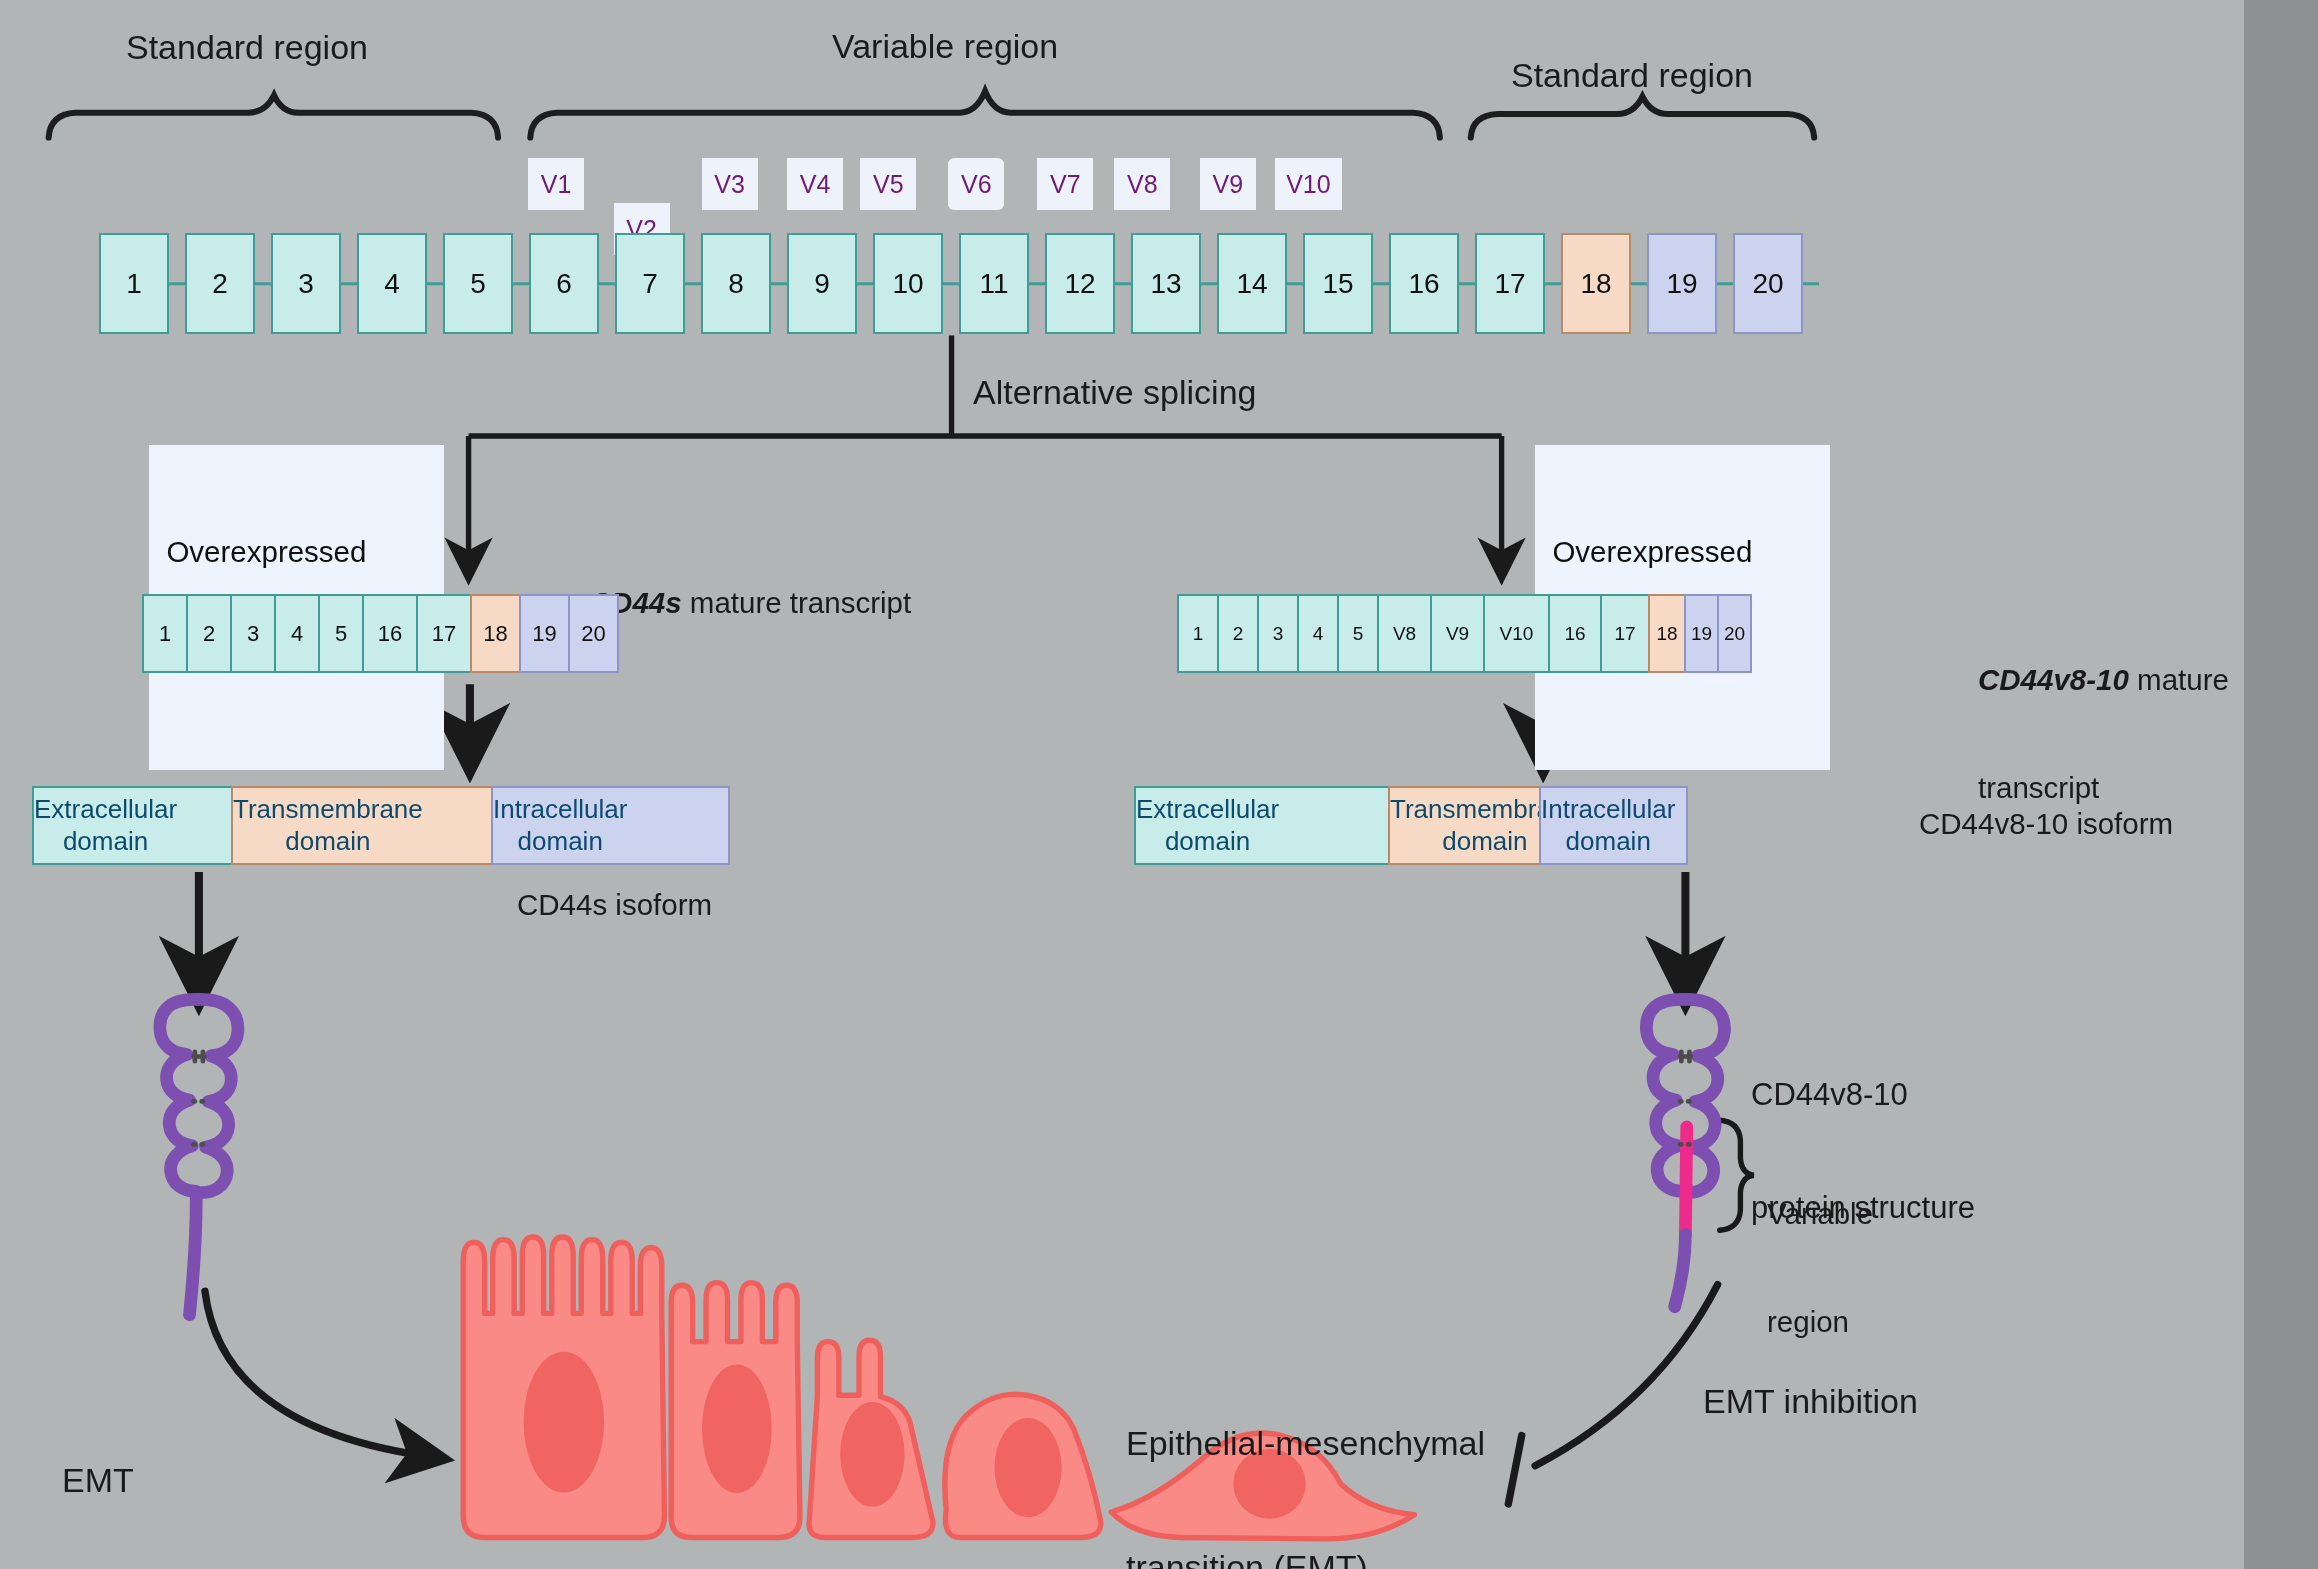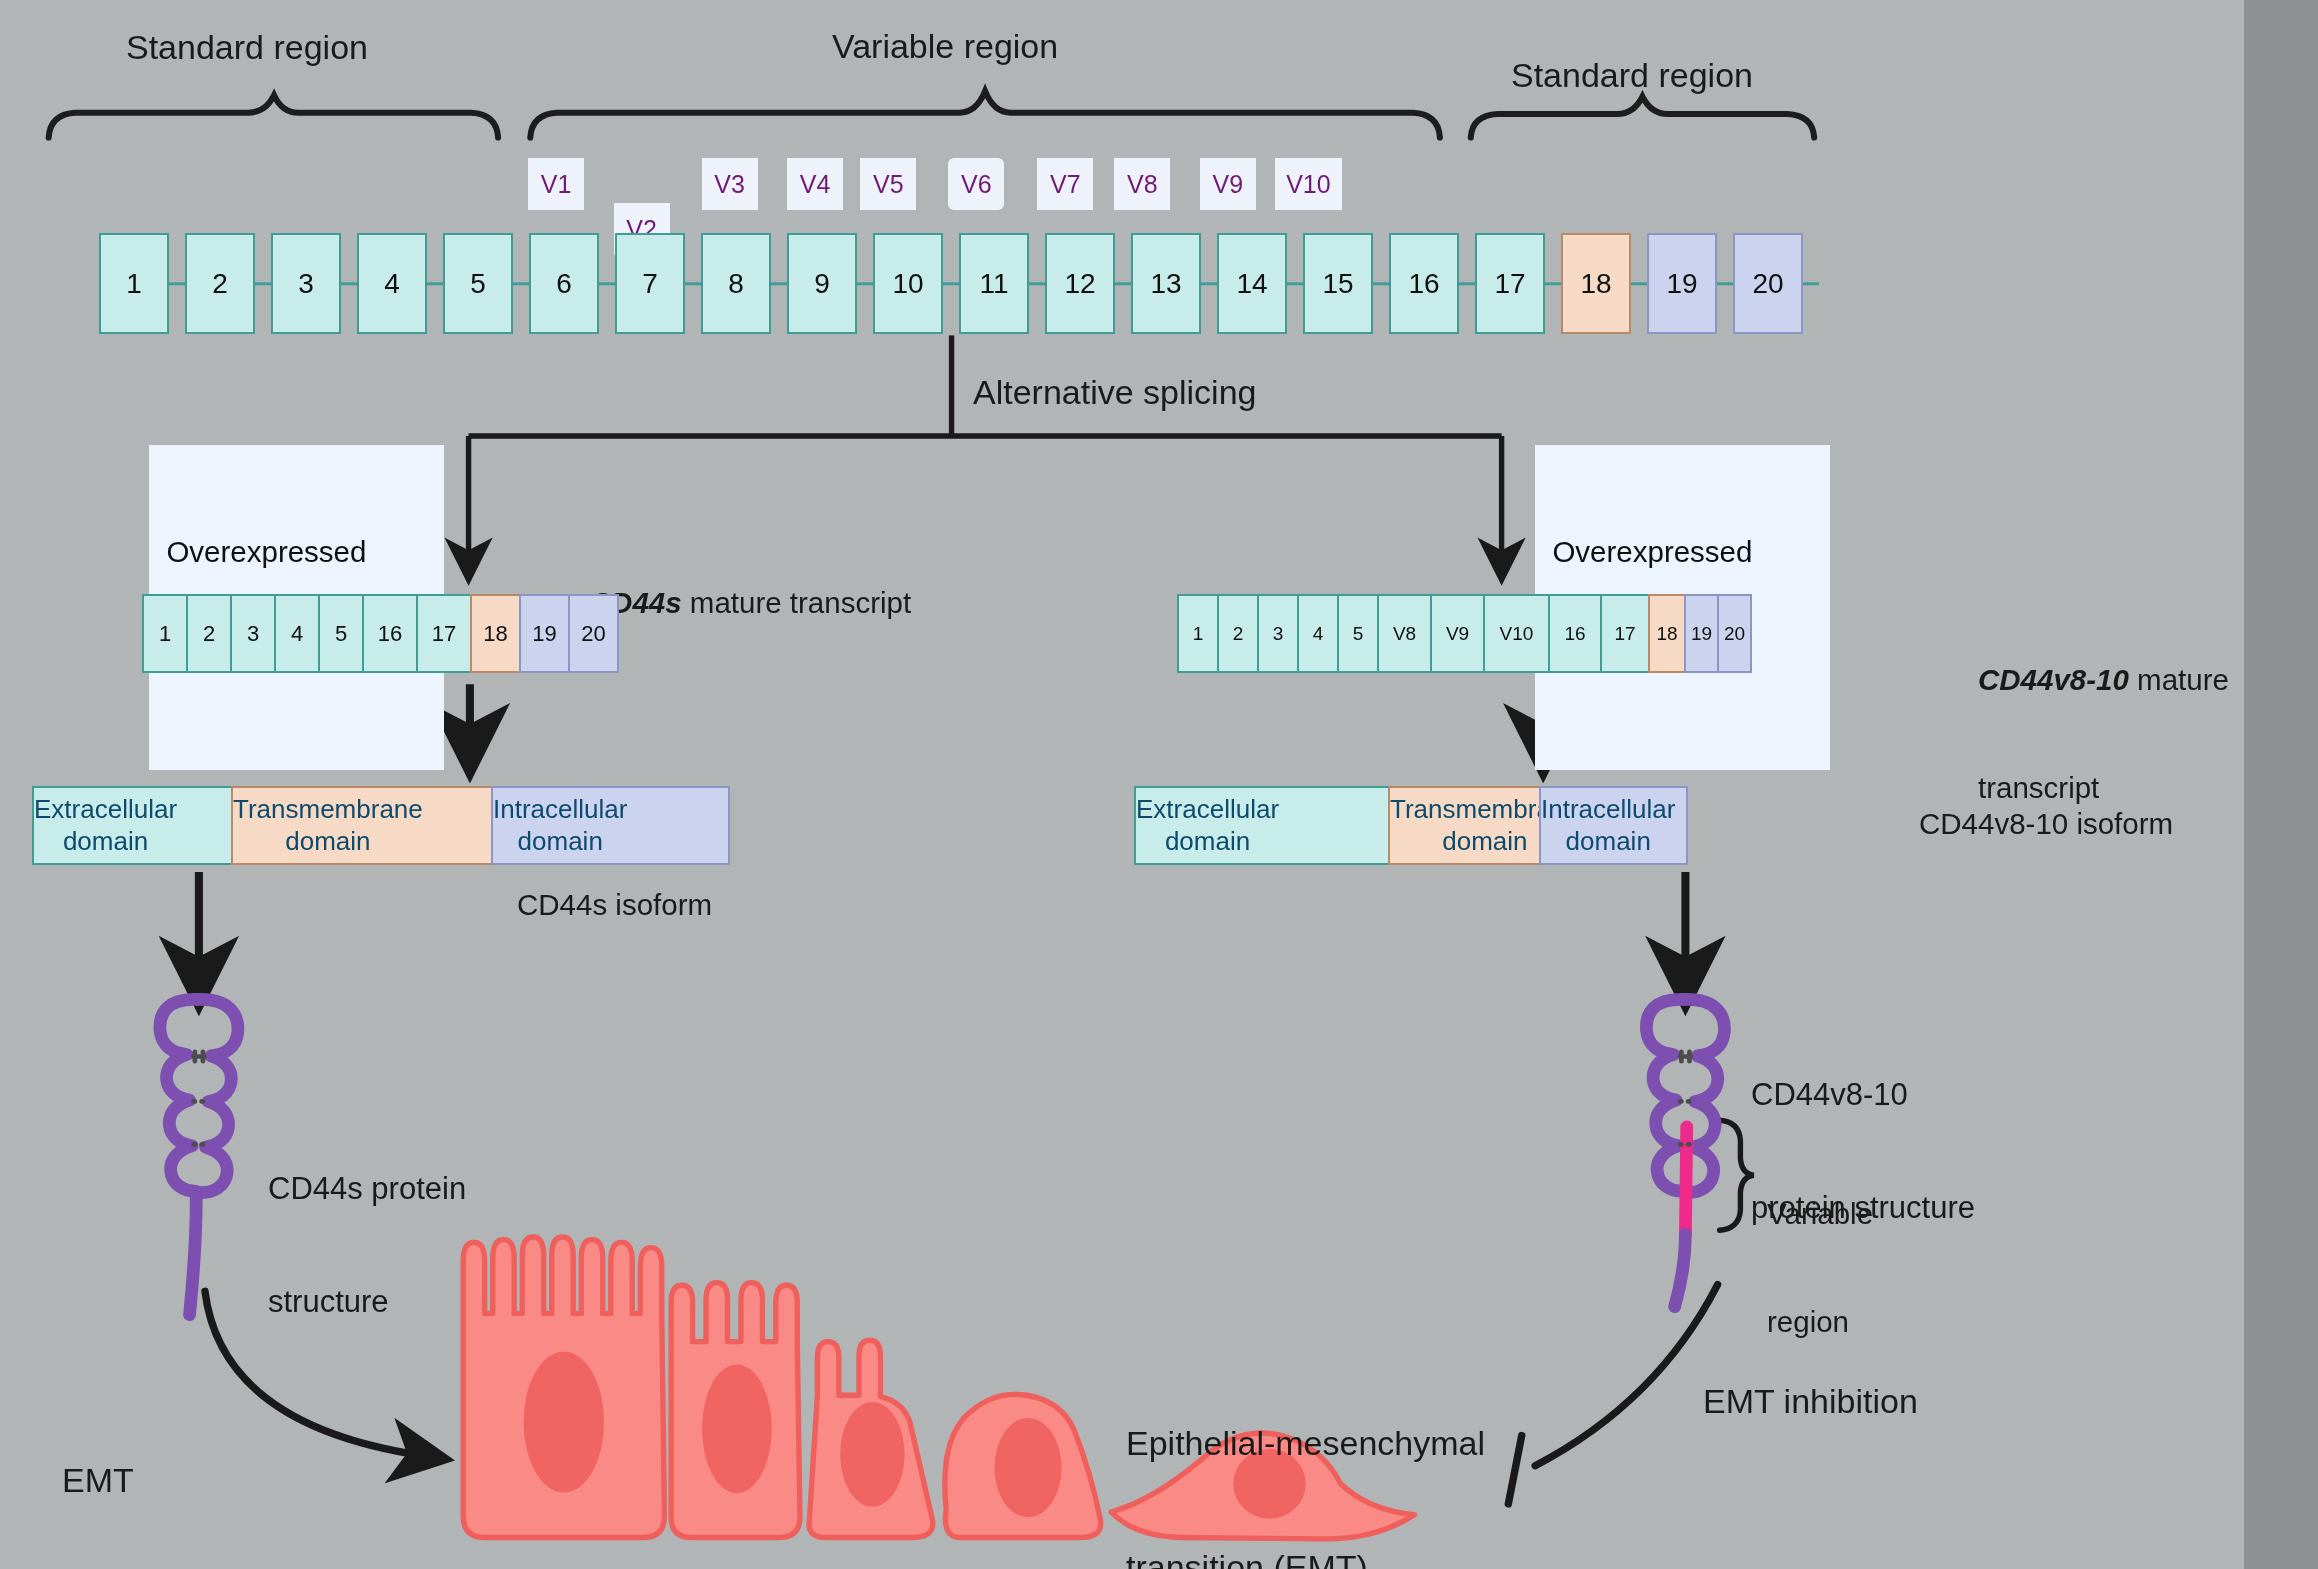--- a/index.html
+++ b/index.html
@@ -414,24 +414,20 @@
       </div>
       <div class="dom d-lav" style="width: 149px; margin-left: -2px;">
         <div>
           <div>Intracellular</div>
           <div>domain</div>
         </div>
       </div>
     </div>
   <div class="lbl mid" style="left:1919px; top:806px;">CD44v8-10 isoform</div>
 
-  <div class="lbl" style="left:268px; top:1094px;">
-    <div>CD44s protein</div>
-    <div>structure</div>
-  </div>
   <div class="lbl" style="left:1751px; top:1000px;">
     <div>CD44v8-10</div>
     <div>protein structure</div>
   </div>
   <div class="lbl" style="left:1767px; top:1124px; font-size:29.5px;">
     <div>Variable</div>
     <div>region</div>
   </div>
 
   <div class="lbl big" style="left:62px; top:1377px;">

